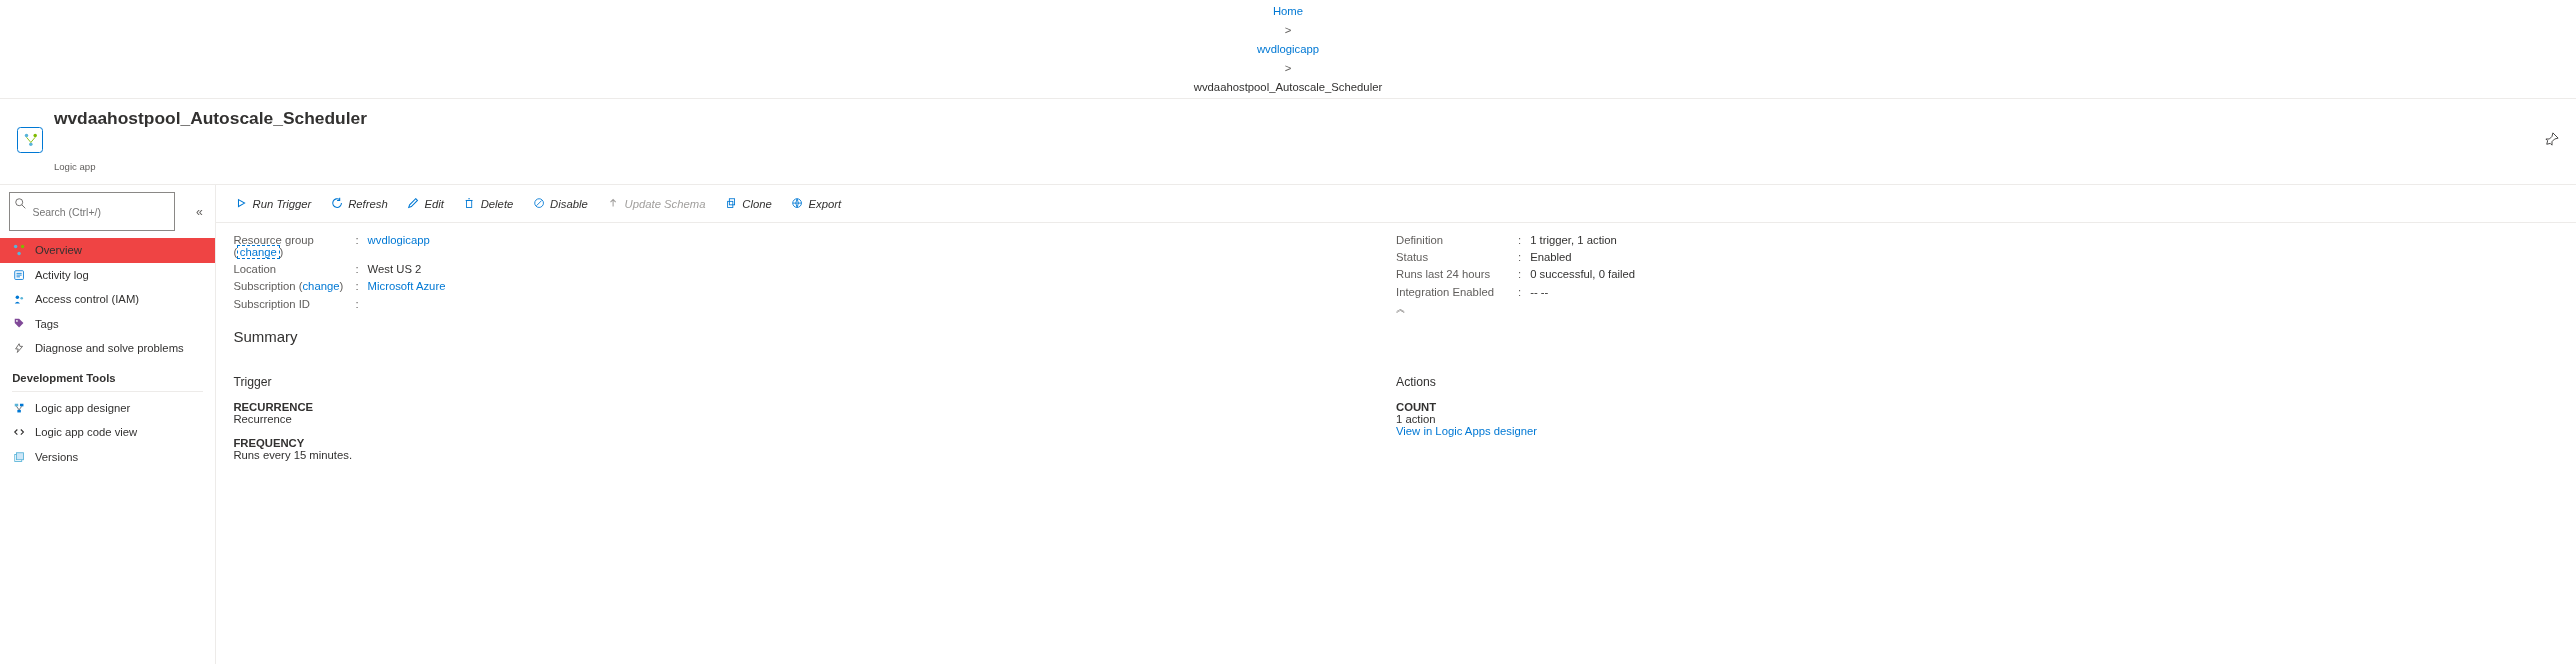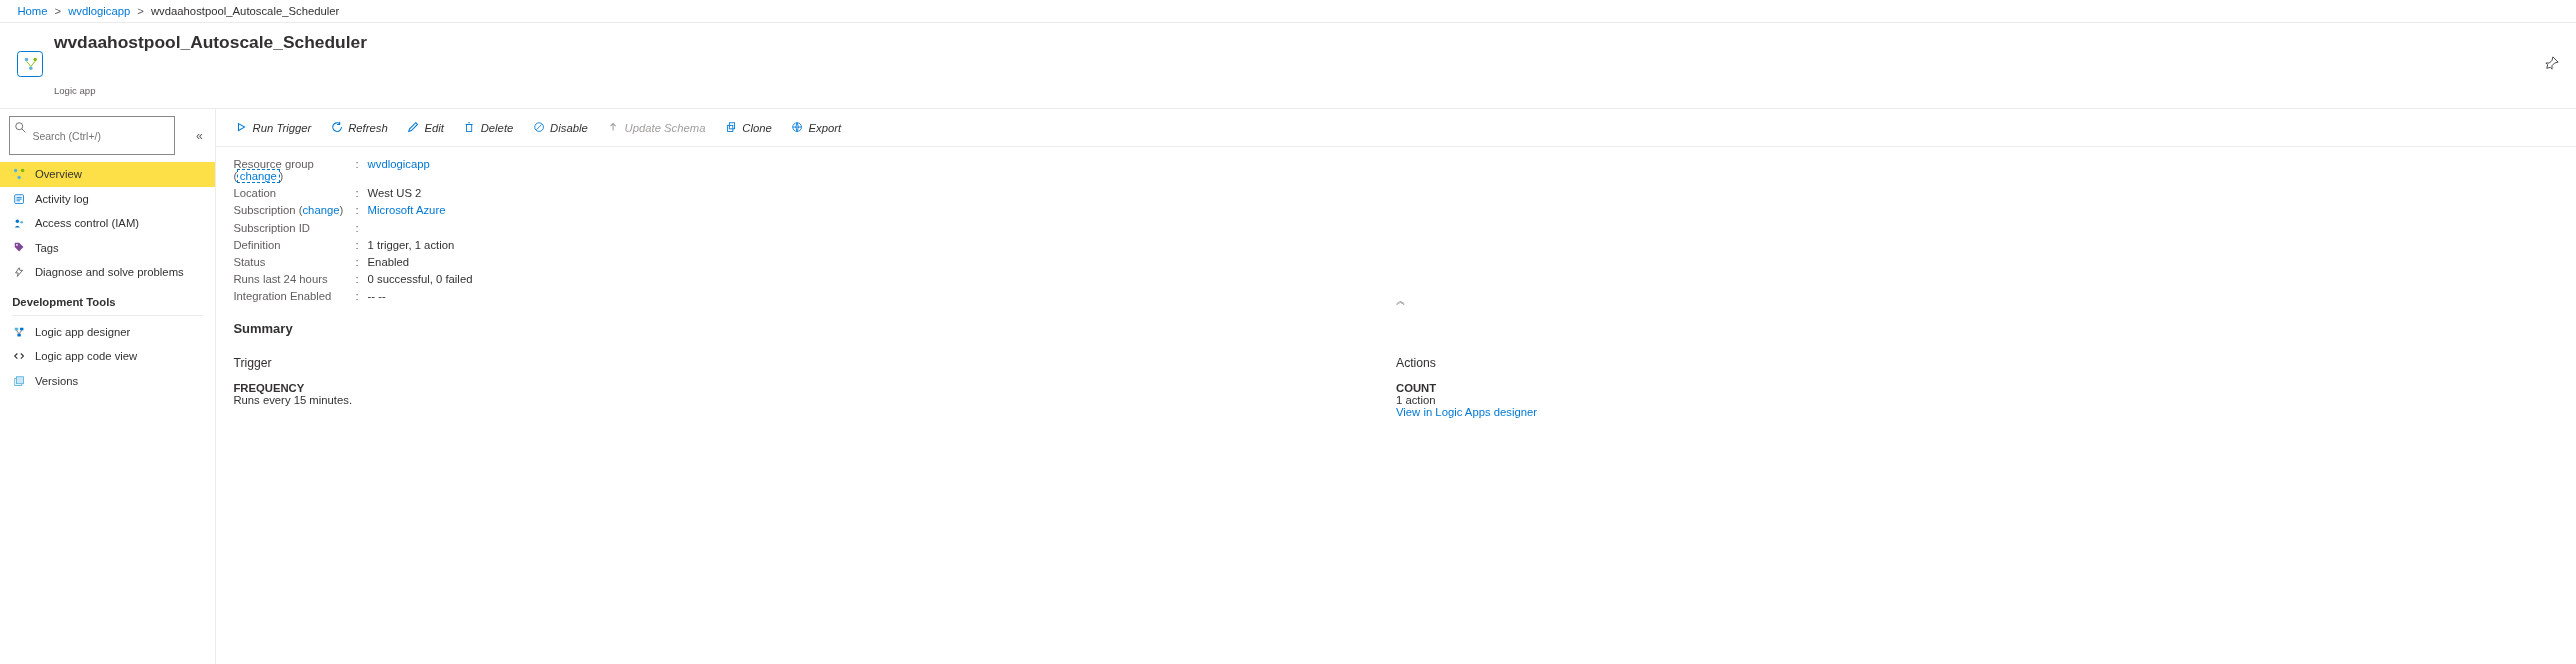--- a/index.html
+++ b/index.html
@@ -1,19 +1,19 @@
 <!DOCTYPE html>
 <html style="font-size:14px"><head>
   <meta charset="utf-8">
   <style>
     * { box-sizing: border-box; margin: 0; padding: 0; font-family: "Segoe UI", -apple-system, sans-serif; }
     body { background: #fff; color: #323130; font-size: 11.3px; }
     a { color: #0078d4; text-decoration: none; cursor: pointer; }
 
-    .breadcrumbs { display: flex; align-items: center; gap: 7px; padding: 5.2px 17.4px; border-bottom: 0.9px solid #edebe9; }
+    .breadcrumbs { display: flex; align-items: center; gap: 7px; padding: 5.2px 17.4px; border-bottom: 0.9px solid #edebe9; flex-direction: column; }
     .breadcrumbs span.sep { color: #605e5c; }
     .breadcrumbs .current { color: #323130; }
 
     .header { display: flex; align-items: center; padding: 8.7px 17.4px 12.2px 17.4px; border-bottom: 0.9px solid #edebe9; }
     .header-icon { width: 26px; height: 26px; margin-right: 10.5px; border: 0.9px solid #0078d4; border-radius: 3.5px; display: flex; align-items: center; justify-content: center; }
     .header-title { font-size: 17.4px; font-weight: 600; }
     .header-subtitle { font-size: 9.6px; color: #605e5c; margin-top: 32px; }
     .pin { margin-left: auto; cursor: pointer; }
 
     .layout { display: flex; height: calc(665px - 61px); }
@@ -22,45 +22,45 @@
     .sidebar-search { padding: 7px 8.7px; display: flex; align-items: center; gap: 5.2px; }
     .sidebar-search input { flex: 1; border: 0.9px solid #8a8886; padding: 3.5px 7px 3.5px 22.7px; font-size: 10.5px; height: 39px; }
     .search-wrap { position: relative; flex: 1; }
     .search-wrap svg { position: absolute; left: 5.2px; top: 4.4px; }
     .collapse-btn { font-size: 12.2px; color: #605e5c; cursor: pointer; padding: 0 3.5px; }
 
     .sidebar-scroll { overflow-y: auto; flex: 1; }
     .sidebar-scroll::-webkit-scrollbar { width: 10.5px; }
     .sidebar-scroll::-webkit-scrollbar-thumb { background: #c8c6c4; }
     .sidebar-item { display: flex; align-items: center; gap: 8.7px; padding: 5.2px 12.2px; cursor: pointer; font-size: 11.3px; color: #323130; }
-    .sidebar-item.active { background: #fde047; }
+    .sidebar-item.active { background: #ef4444; }
     .sidebar-item .icon-slot { width: 14px; height: 14px; display: flex; align-items: center; justify-content: center; }
 
     .section-title { padding: 12.2px 12.2px 5.2px 12.2px; font-size: 11.3px; font-weight: 600; }
     .section-rule { border: none; border-top: 0.9px solid #edebe9; margin: 1.7px 12.2px 3.5px 12.2px; }
 
     .main { flex: 1; display: flex; flex-direction: column; }
 
     .toolbar { display: flex; align-items: center; gap: 2px; padding: 7px 10.5px; border-bottom: 0.9px solid #edebe9; font-style: italic; }
     .toolbar-btn { display: flex; align-items: center; gap: 5.2px; padding: 5.2px 8.7px; cursor: pointer; font-size: 11.3px; color: #323130; border-radius: 1.7px; }
     .toolbar-btn.disabled { color: #a19f9d; cursor: default; }
 
-    .essentials { display: flex; padding: 8.7px 17.4px 1.7px 17.4px; position: relative; flex-direction: column; }
+    .essentials { display: flex; padding: 8.7px 17.4px 1.7px 17.4px; position: relative; }
     .essentials-col { flex: 1; }
     .essentials-row { display: flex; padding: 2.6px 0; font-size: 11.3px; }
     .ess-label { width: 122px; color: #605e5c; }
     .ess-sep { width: 12.2px; color: #605e5c; }
     .ess-val { color: #323130; }
     .ess-val.link { color: #0078d4; cursor: pointer; }
     .change-link { color: #0078d4; cursor: pointer; }
     .change-link.dashed { border: 0.9px dashed #0078d4; padding: 0 1.7px; }
     .collapse-essentials { position: absolute; bottom: -1.7px; left: 50%; cursor: pointer; color: #605e5c; font-size: 9.6px; }
 
     .summary { padding: 14px 17.4px; }
-    .summary h2 { font-size: 13px; font-weight: 700; margin-bottom: 20px; }
+    .summary h2 { font-size: 15px; font-weight: 400; margin-bottom: 30px; }
     .summary-cols { display: flex; }
     .summary-col { flex: 1; }
     .summary-col h3 { font-size: 12.2px; font-weight: 400; margin-bottom: 12.2px; }
     .summary-block { margin-bottom: 12.2px; }
     .summary-block .label { font-weight: 700; font-size: 11.3px; }
     .summary-block .value { font-size: 11.3px; }
   </style>
 </head>
 <body>
 
@@ -295,20 +295,24 @@
       </div>
       <span class="collapse-essentials">︽</span>
     </div>
 
     <div class="summary">
       <h2>Summary</h2>
       <div class="summary-cols">
         <div class="summary-col">
           <h3>Trigger</h3>
           <div class="summary-block">
+            <div class="label">RECURRENCE</div>
+            <div class="value">Recurrence</div>
+          </div>
+          <div class="summary-block">
             <div class="label">FREQUENCY</div>
             <div class="value">Runs every 15 minutes.</div>
           </div>
         </div>
         <div class="summary-col">
           <h3>Actions</h3>
           <div class="summary-block">
             <div class="label">COUNT</div>
             <div class="value">1 action</div>
             <a>View in Logic Apps designer</a>

